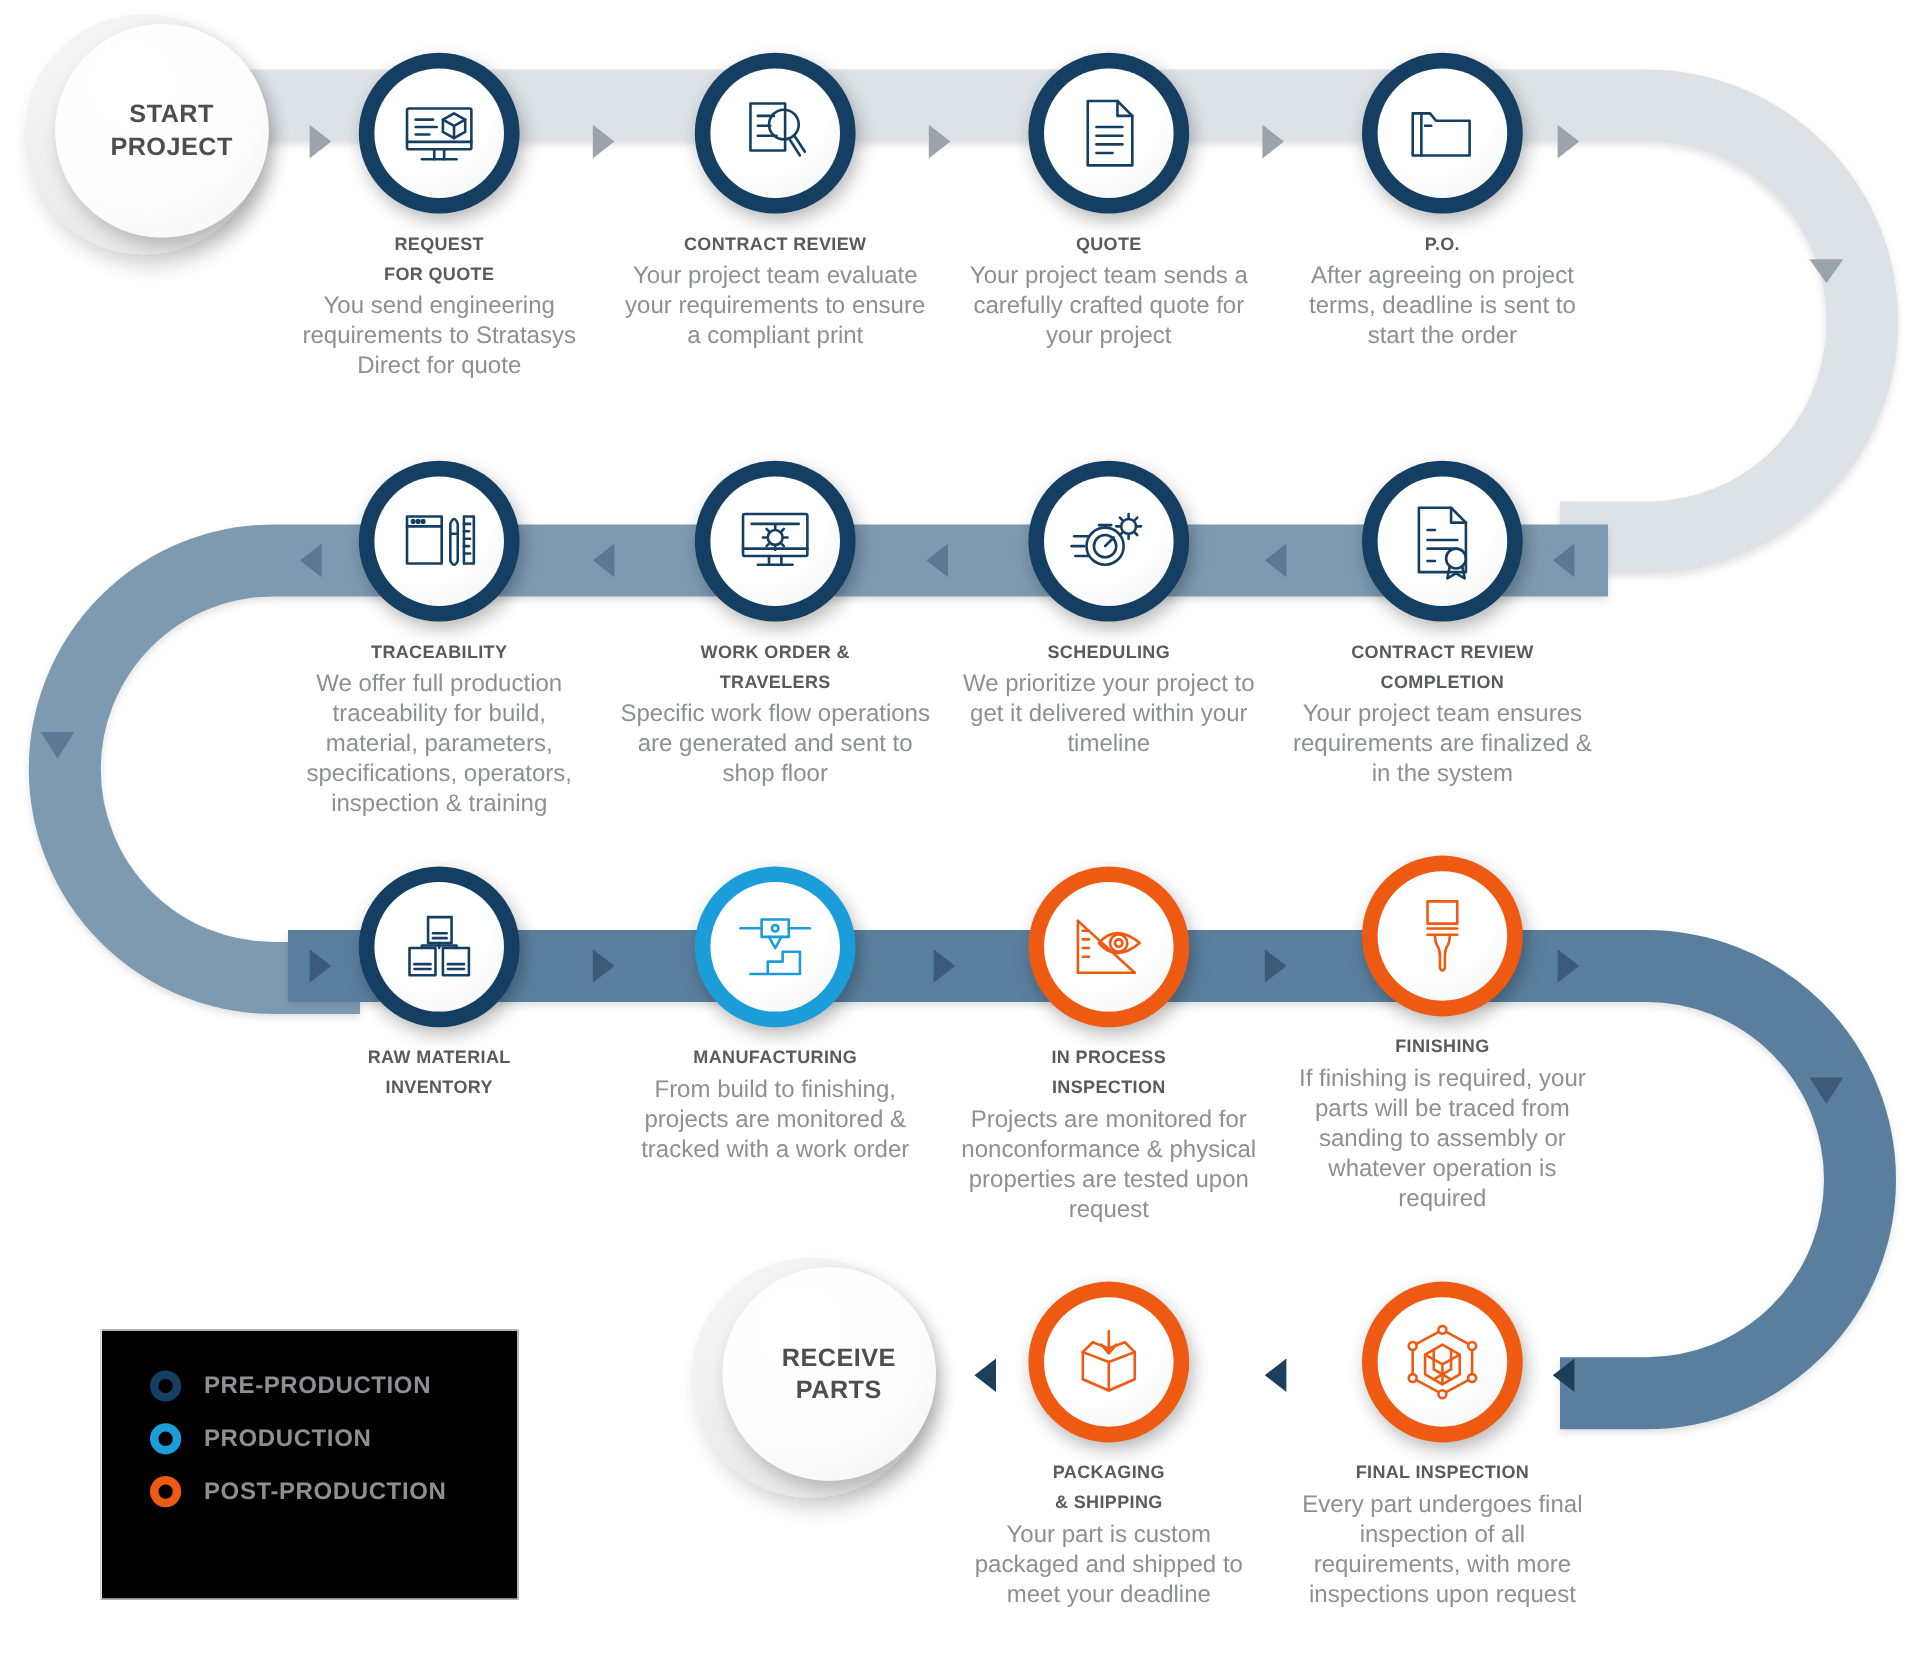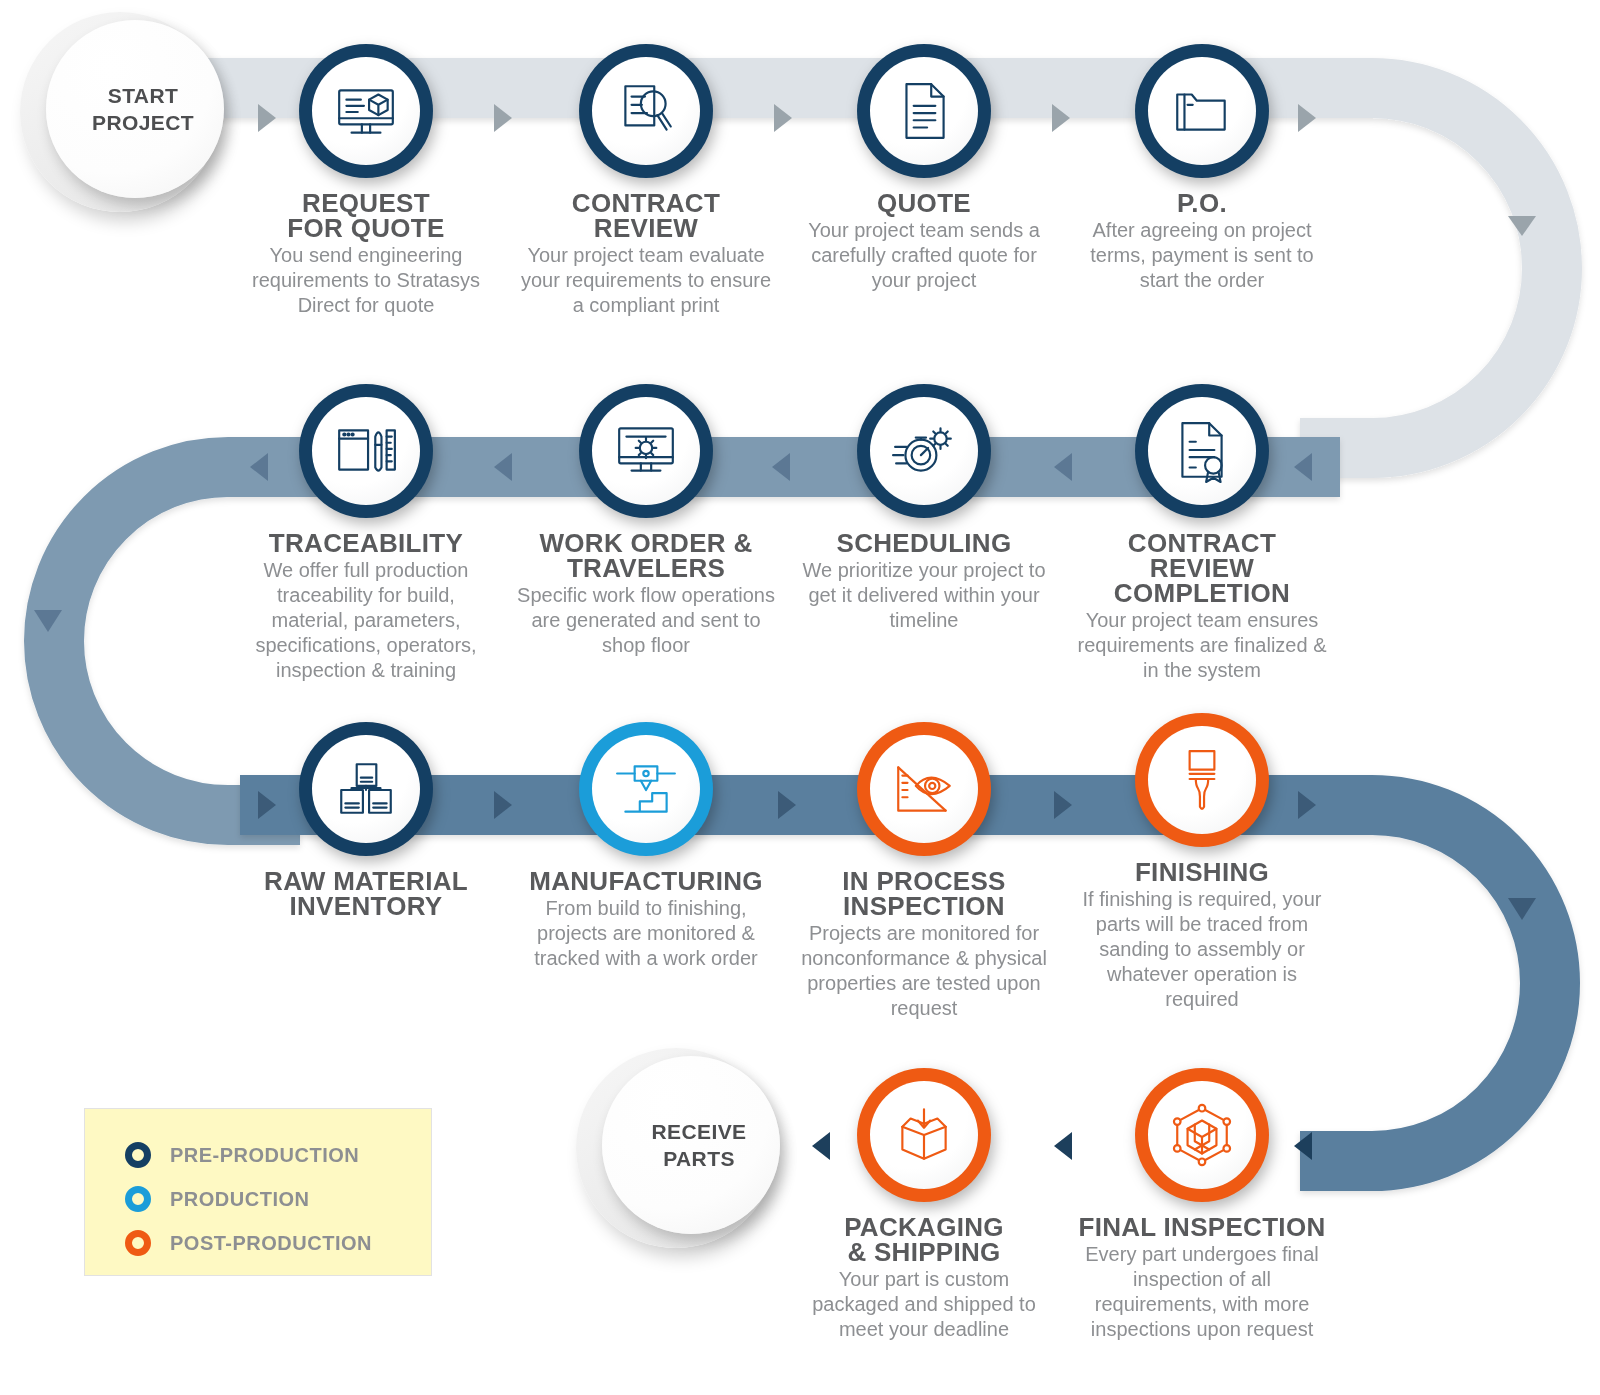--- a/index.html
+++ b/index.html
@@ -16,38 +16,38 @@
         filter:drop-shadow(3px 6px 7px rgba(0,0,0,.28));}
   .node .ring{position:absolute;inset:0;border-radius:50%;box-sizing:border-box;}
   .node .disc{position:absolute;inset:13px;border-radius:50%;
         background:radial-gradient(circle at 38% 30%,#ffffff 0%,#ffffff 55%,#f0f1f2 100%);}
   .node svg{position:relative;z-index:2;}
   .pre  .ring{background:#143f63;}
   .prod .ring{background:#1b9dd9;}
   .post .ring{background:#ea5b0c;}
   .post .ring{background:#ef5a13;}
 
-  .ttl{margin-top:13px;font-size:26px;font-weight:bold;color:#595a5c;
+  .ttl{margin-top:13px;font-size:15px;font-weight:bold;color:#595a5c;
        letter-spacing:.3px;line-height:25px;text-transform:uppercase;}
   .dsc{margin-top:2px;font-size:20px;color:#8d8f92;line-height:25px;text-align:center;}
 
   
   .puck{position:absolute;width:200px;height:200px;}
   .puck .outer{position:absolute;inset:0;border-radius:50%;
        background:linear-gradient(145deg,#f7f7f7 0%,#ececec 55%,#e4e4e4 100%);
        box-shadow:6px 10px 16px rgba(0,0,0,.17);}
   .puck .inner{position:absolute;left:26px;top:8px;width:178px;height:178px;border-radius:50%;
        background:radial-gradient(circle at 36% 28%,#ffffff 0%,#fdfdfd 60%,#f2f2f2 100%);
        box-shadow:4px 8px 14px rgba(0,0,0,.20);display:flex;align-items:center;justify-content:center;}
   .puck .plabel{font-size:21px;font-weight:bold;color:#4d4e50;line-height:27px;
        text-align:center;letter-spacing:.4px;margin-left:16px;}
 
   
-  #legend{position:absolute;left:84px;top:1108px;width:348px;height:168px;
-          border:1px solid #e2e2e2;background:#fef9c3;box-sizing:border-box;}
+  #legend{position:absolute;left:84px;top:1108px;width:348px;height:225px;
+          border:1px solid #e2e2e2;background:#000000;box-sizing:border-box;}
   .lgrow{display:flex;align-items:center;height:44px;margin-left:40px;}
   .lgdot{width:26px;height:26px;border-radius:50%;box-sizing:border-box;border-width:7px;border-style:solid;}
   .lglab{margin-left:19px;font-size:20px;font-weight:bold;color:#8d8f92;letter-spacing:.5px;}
 </style>
 </head>
 <body>
 
 <div id="stage">
 
   <svg id="ribbon" viewBox="0 0 1600 1395">
@@ -198,21 +198,21 @@
       <span class="disc"></span>
       <svg width="66" height="60" viewBox="0 0 64 56" fill="none" stroke="#143f63" stroke-width="2.1" stroke-linecap="round" stroke-linejoin="round">
         <path d="M8 12 H22 L27 18 H54 V46 H8 Z"></path>
         <path d="M15 12 V46"></path>
         <line x1="18" y1="22" x2="23" y2="22"></line>
       </svg>
     </div>
     <div class="ttl">
       <span>P.O.</span>
     </div>
-    <div class="dsc">After agreeing on project terms, payment is sent to start the order</div>
+    <div class="dsc">After agreeing on project terms, deadline is sent to start the order</div>
   </div>
 
   <div class="step" style="left:236px;top:384px;">
     <div class="node pre">
       <span class="ring"></span>
       <span class="disc"></span>
       <svg width="66" height="66" viewBox="0 0 64 64" fill="none" stroke="#143f63" stroke-width="2.1" stroke-linecap="round" stroke-linejoin="round">
         <rect x="6" y="12" width="28" height="38"></rect>
         <line x1="6" y1="20" x2="34" y2="20"></line>
         <circle cx="11" cy="16" r="1"></circle>

